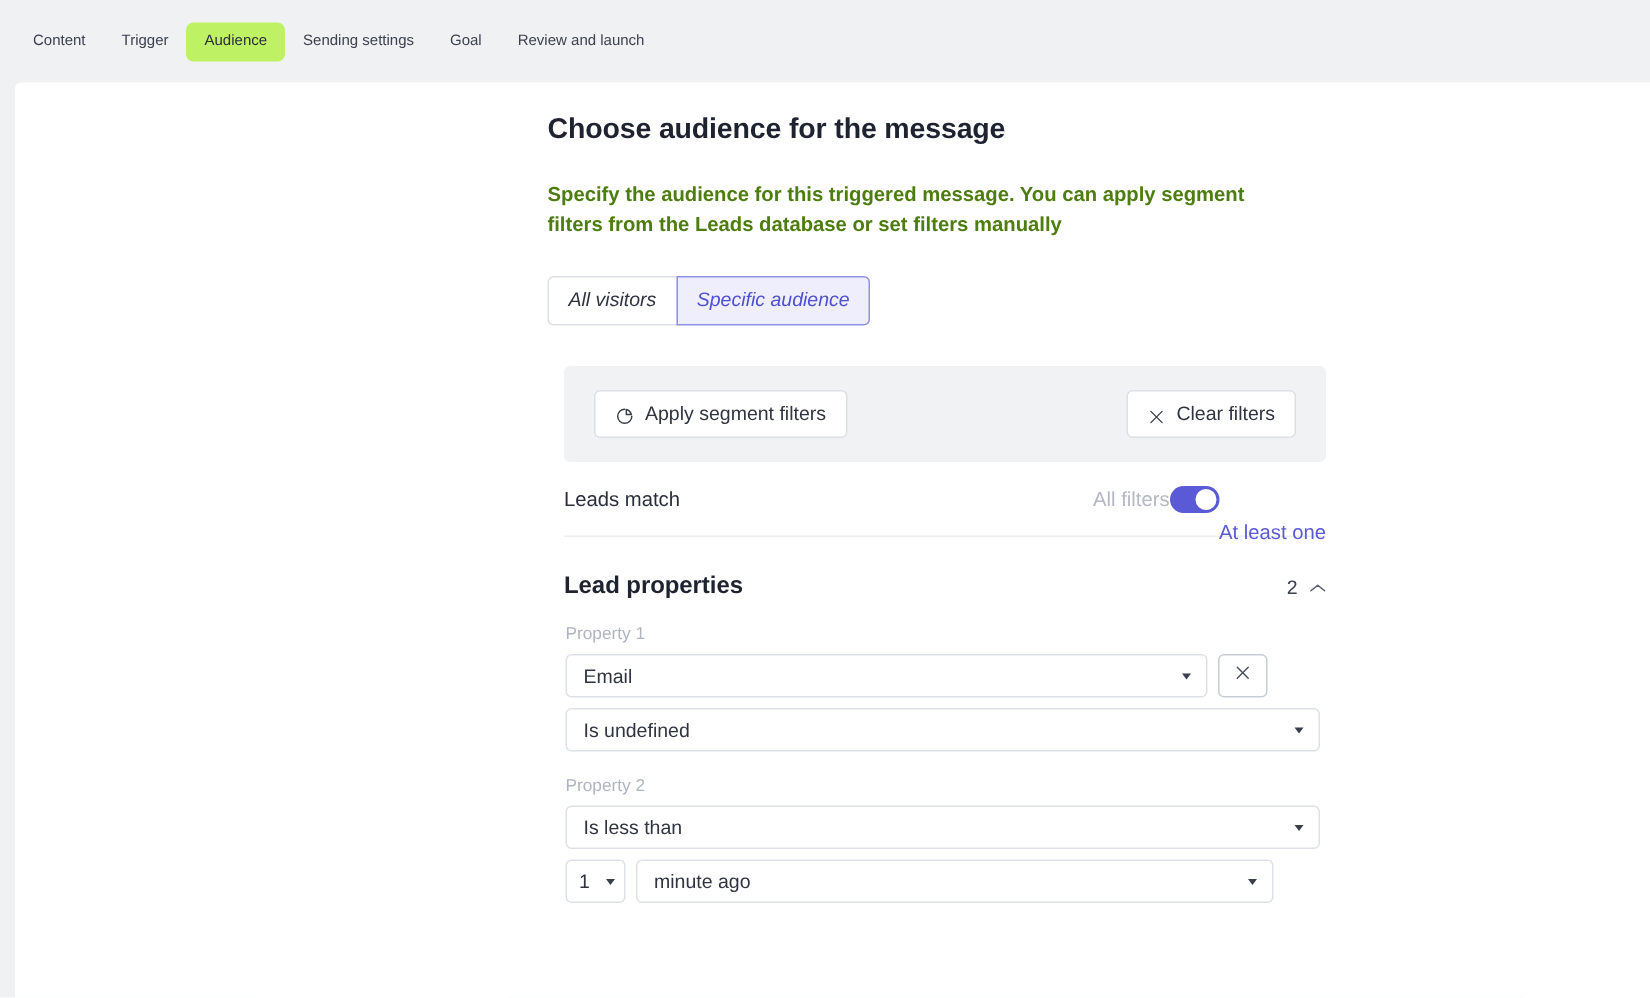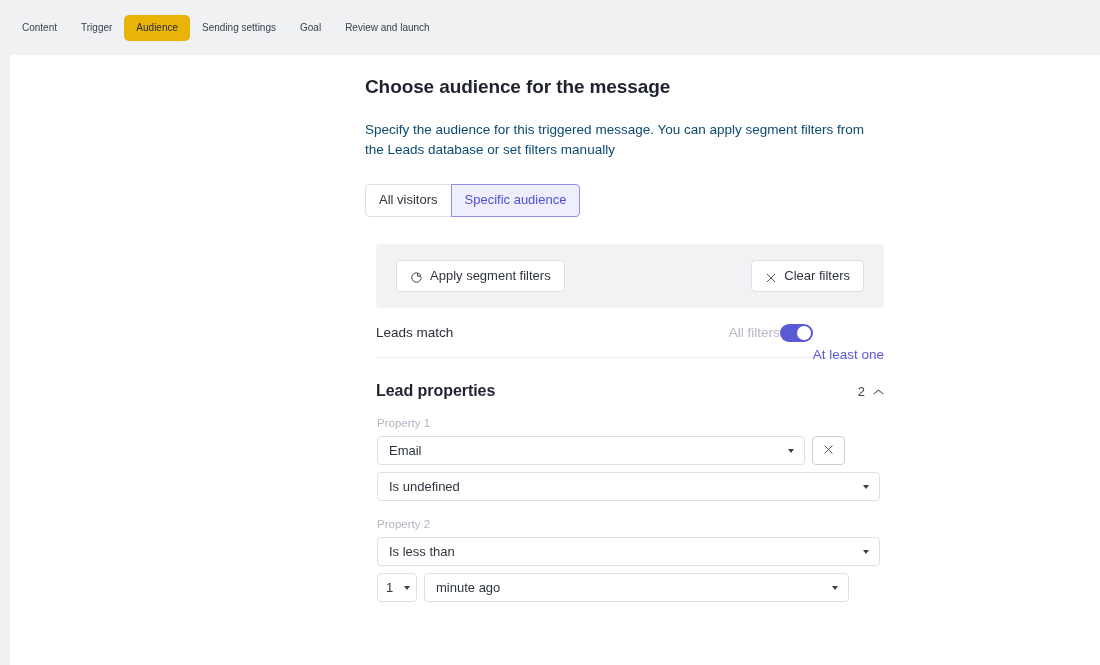--- a/index.html
+++ b/index.html
@@ -28,21 +28,21 @@
   .tab {
     font-size: 10px;
     color: #3c4150;
     padding: 7px 12px;
     border-radius: 5px;
     white-space: nowrap;
     cursor: pointer;
     line-height: 1.2;
   }
   .tab.active {
-    background: #eab308;
+    background: #bef264;
     color: #2a2e3a;
   }
 
   
   .card {
     position: absolute;
     left: 10px;
     top: 55px;
     width: 1090px;
     height: 610px;
@@ -63,28 +63,30 @@
     font-weight: bold;
     color: #1f2330;
     letter-spacing: -0.1px;
     margin-top: 21px;
   }
 
   .page-desc {
     margin-top: 22px;
     font-size: 13.5px;
     line-height: 20px;
-    color: #0c4a6e;
+    color: #4d7c0f;
     width: 505px;
+    font-weight: bold;
   }
 
   
   .segmented {
     display: inline-flex;
     margin-top: 24px;
+    font-style: italic;
   }
   .seg-btn {
     font-size: 13px;
     padding: 7px 13px 8px;
     border: 1px solid #dcdfe5;
     background: #fff;
     color: #2f3440;
     cursor: pointer;
     line-height: 1.25;
   }

